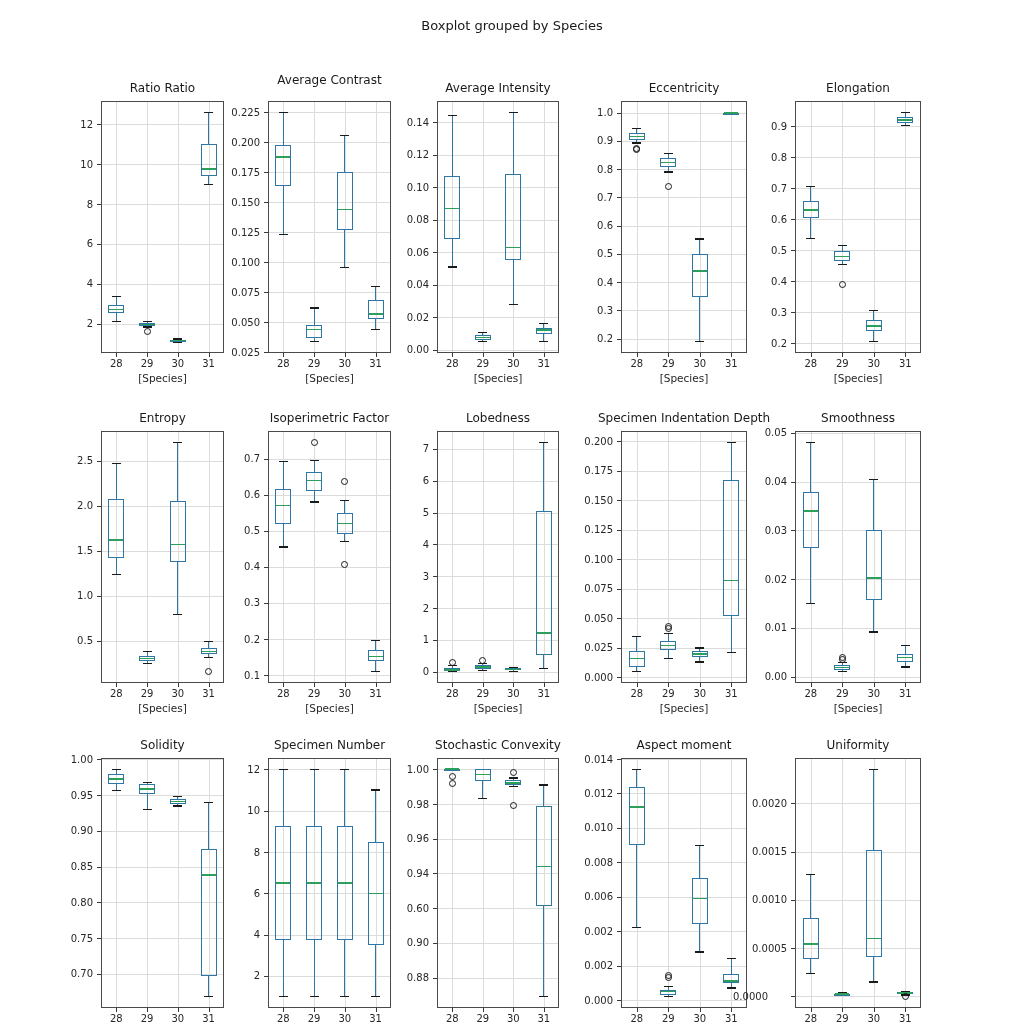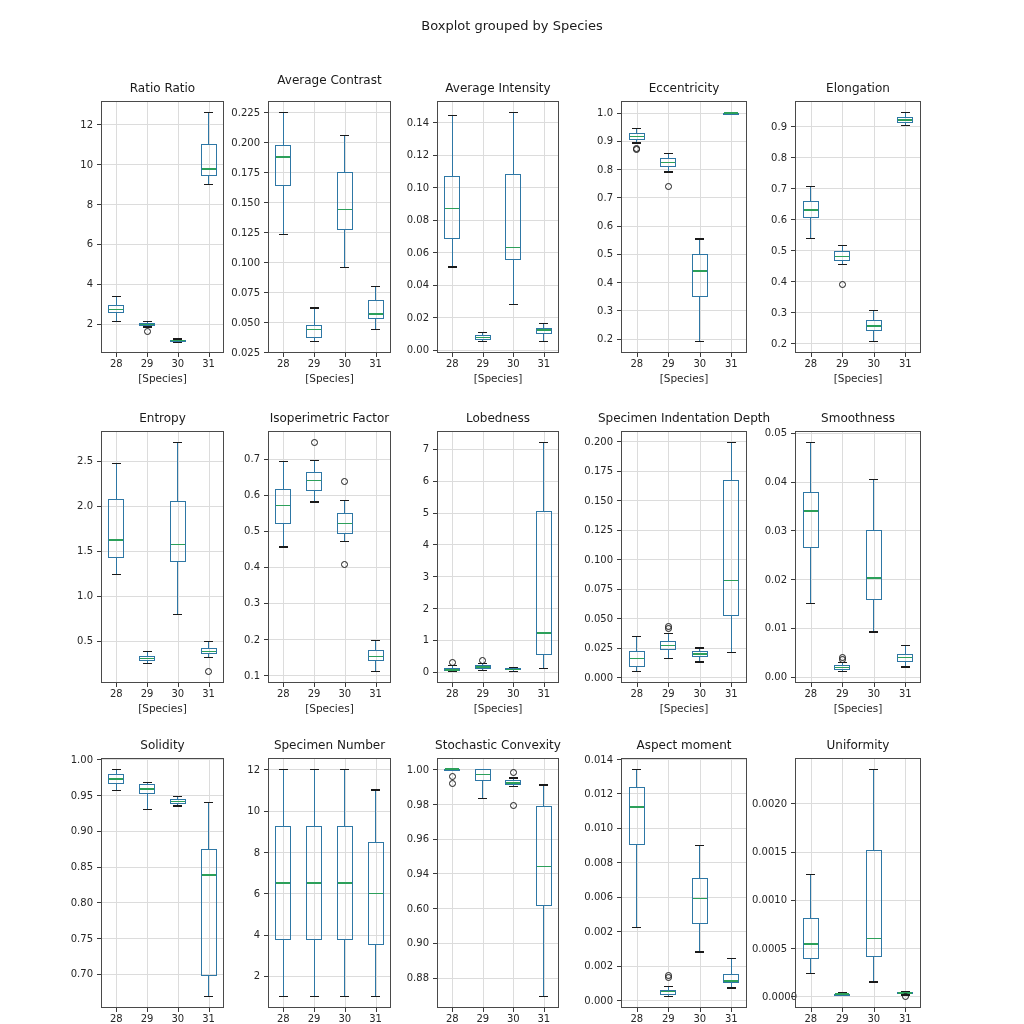--- a/index.html
+++ b/index.html
@@ -900,21 +900,21 @@
       <div class="median" style="left: 692.75px; top: 897.696px; width: 14px; background: rgb(44, 160, 90);"></div>
       <div class="whisker" style="left: 730.65px; top: 958.758px; height: 15.4959px; background: rgb(46, 119, 165);"></div>
       <div class="whisker" style="left: 730.65px; top: 982.862px; height: 5.16529px; background: rgb(46, 119, 165);"></div>
       <div class="cap" style="left: 726.75px; top: 958.158px; width: 9px; background: rgb(26, 26, 26);"></div>
       <div class="cap" style="left: 726.75px; top: 987.428px; width: 9px; background: rgb(26, 26, 26);"></div>
       <div class="bxp" style="left: 723.25px; top: 974.253px; width: 16px; height: 8.60882px; border: 1.2px solid rgb(46, 119, 165);"></div>
       <div class="median" style="left: 724.25px; top: 980.34px; width: 14px; background: rgb(44, 160, 90);"></div>
       <div class="subplot-title" style="left: 765px; top: 738px; width: 186px;">Uniformity</div>
       <div class="grid-h" style="left: 796px; top: 996.417px; width: 124px;"></div>
       <div class="tick-mark-y" style="left: 791px; top: 996.417px;"></div>
-      <div class="ytick-label" style="left: 747px; top: 989.917px; width: 50px; color: rgb(38, 38, 38);">0.0000</div>
+      <div class="ytick-label" style="left: 718px; top: 989.917px; width: 50px; color: rgb(38, 38, 38);">0.0000</div>
       <div class="grid-h" style="left: 796px; top: 948.154px; width: 124px;"></div>
       <div class="tick-mark-y" style="left: 791px; top: 948.154px;"></div>
       <div class="ytick-label" style="left: 737px; top: 941.654px; width: 50px; color: rgb(38, 38, 38);">0.0005</div>
       <div class="grid-h" style="left: 796px; top: 899.892px; width: 124px;"></div>
       <div class="tick-mark-y" style="left: 791px; top: 899.892px;"></div>
       <div class="ytick-label" style="left: 737px; top: 893.392px; width: 50px; color: rgb(38, 38, 38);">0.0010</div>
       <div class="grid-h" style="left: 796px; top: 851.629px; width: 124px;"></div>
       <div class="tick-mark-y" style="left: 791px; top: 851.629px;"></div>
       <div class="ytick-label" style="left: 737px; top: 845.129px; width: 50px; color: rgb(38, 38, 38);">0.0015</div>
       <div class="grid-h" style="left: 796px; top: 803.367px; width: 124px;"></div>

